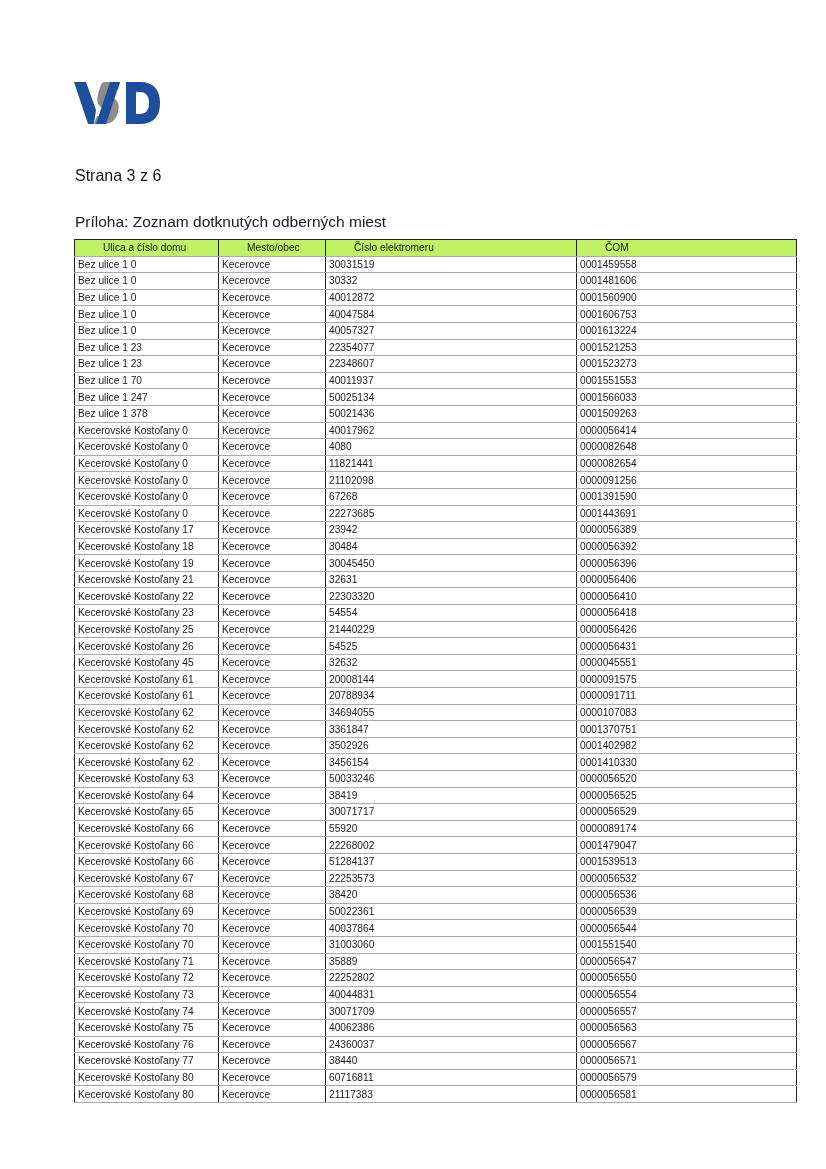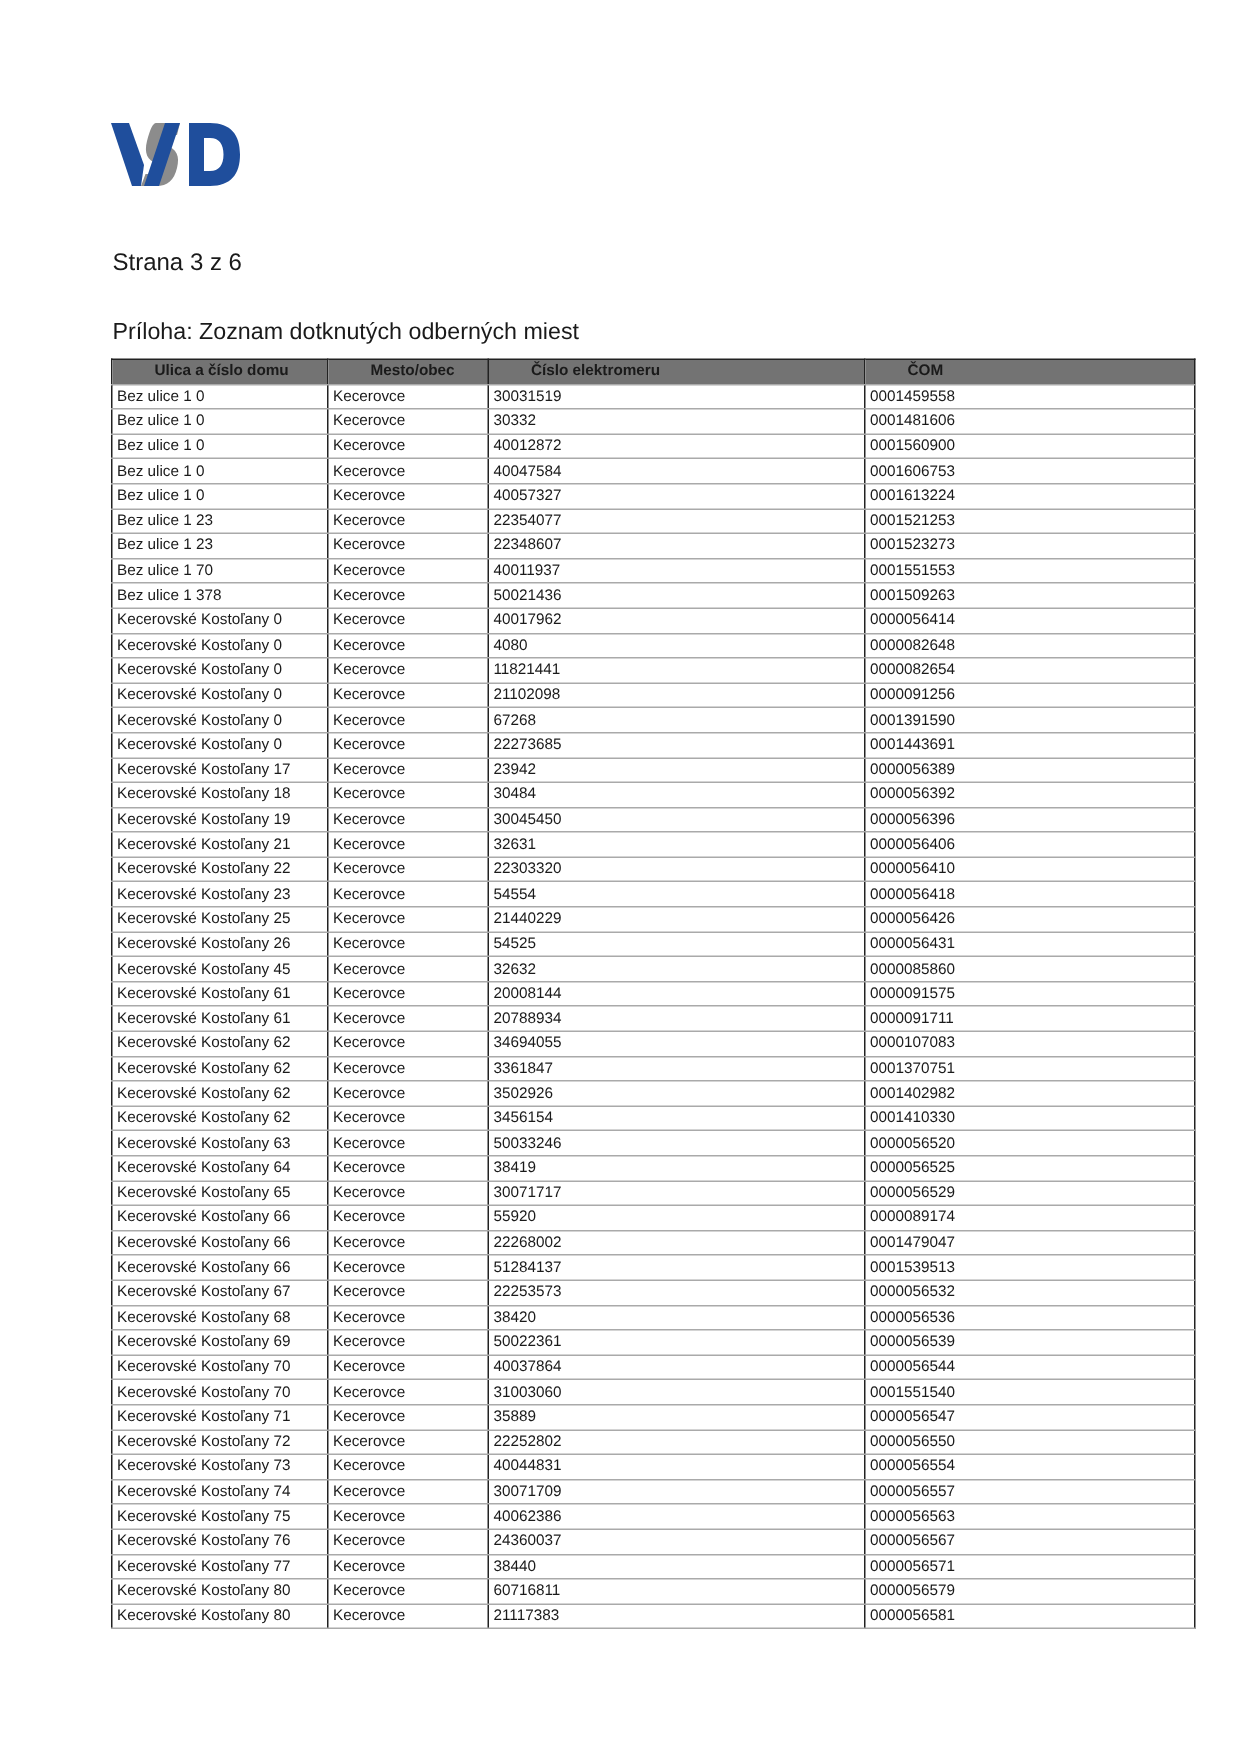--- a/index.html
+++ b/index.html
@@ -7,21 +7,21 @@
          font-family: "Liberation Sans", sans-serif; color: #1a1a1a; }
   .logo { position: absolute; left: 74px; top: 80px; width: 86px; height: 46px; }
   .page-num { position: absolute; left: 75px; top: 167px; font-size: 16px; }
   .title { position: absolute; left: 75px; top: 213px; font-size: 15.5px; }
   .title b { font-weight: normal; }
   table { position: absolute; left: 74px; top: 239px; width: 722px;
           border-collapse: collapse; font-size: 10.2px; table-layout: fixed; }
   th, td { border-left: 1.4px solid #222; border-right: 1.4px solid #222;
            border-top: 1px solid #222; border-bottom: 1px solid #aaa;
            padding: 0 3px; height: 15.6px; text-align: left; white-space: nowrap; overflow: hidden; }
-  th { background: #737373; font-weight: bold; font-size: 10.2px; border-top: 1.4px solid #222; padding-left: 28px; }
+  th { background: #bef264; font-weight: normal; font-size: 10.2px; border-top: 1.4px solid #222; padding-left: 28px; }
   col.c1 { width: 144px; } col.c2 { width: 107px; } col.c3 { width: 251px; } col.c4 { width: 220px; }
 </style>
 </head>
 <body>
 
 <svg class="logo" viewBox="0 0 86 46">
   <polygon points="0,2 12,2 22,30 20,44 14,44" fill="#1f4e9c"></polygon>
   <path d="M30,2 L46,2 L44,10 L36,10 C32,10 32,16 36,17 C44,19 46,24 44,32 C42,40 38,44 30,44 L20,44 L23,36 L31,36 C35,36 35,30 31,29 C24,27 22,22 24,14 C26,6 28,2 30,2 Z" fill="#8c8c8c"></path>
   <polygon points="36,2 46,2 32,44 22,44" fill="#1f4e9c"></polygon>
   <path d="M52,2 L66,2 C80,2 86,10 86,23 C86,36 80,44 66,44 L52,44 Z M62,12 L62,34 L66,34 C72,34 75,30 75,23 C75,16 72,12 66,12 Z" fill="#1f4e9c" fill-rule="evenodd"></path>
@@ -89,20 +89,26 @@
         <td>22348607</td>
         <td>0001523273</td>
       </tr>
       <tr>
         <td>Bez ulice 1 70</td>
         <td>Kecerovce</td>
         <td>40011937</td>
         <td>0001551553</td>
       </tr>
       <tr>
+        <td>Bez ulice 1 247</td>
+        <td>Kecerovce</td>
+        <td>50025134</td>
+        <td>0001566033</td>
+      </tr>
+      <tr>
         <td>Bez ulice 1 378</td>
         <td>Kecerovce</td>
         <td>50021436</td>
         <td>0001509263</td>
       </tr>
       <tr>
         <td>Kecerovské Kostoľany 0</td>
         <td>Kecerovce</td>
         <td>40017962</td>
         <td>0000056414</td>
@@ -182,21 +188,21 @@
       <tr>
         <td>Kecerovské Kostoľany 26</td>
         <td>Kecerovce</td>
         <td>54525</td>
         <td>0000056431</td>
       </tr>
       <tr>
         <td>Kecerovské Kostoľany 45</td>
         <td>Kecerovce</td>
         <td>32632</td>
-        <td>0000085860</td>
+        <td>0000045551</td>
       </tr>
       <tr>
         <td>Kecerovské Kostoľany 61</td>
         <td>Kecerovce</td>
         <td>20008144</td>
         <td>0000091575</td>
       </tr>
       <tr>
         <td>Kecerovské Kostoľany 61</td>
         <td>Kecerovce</td>

